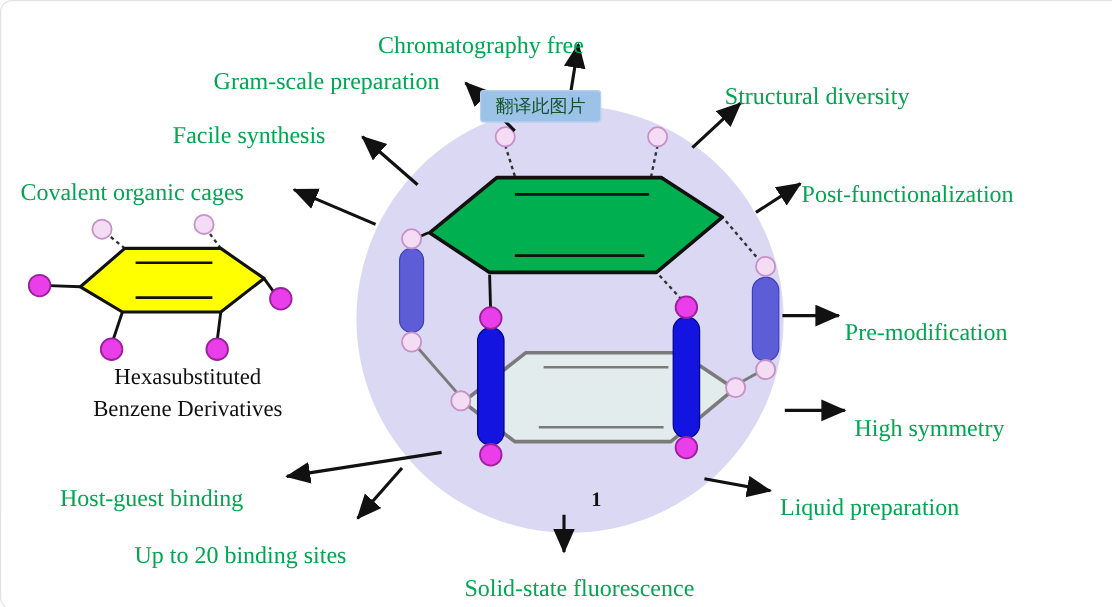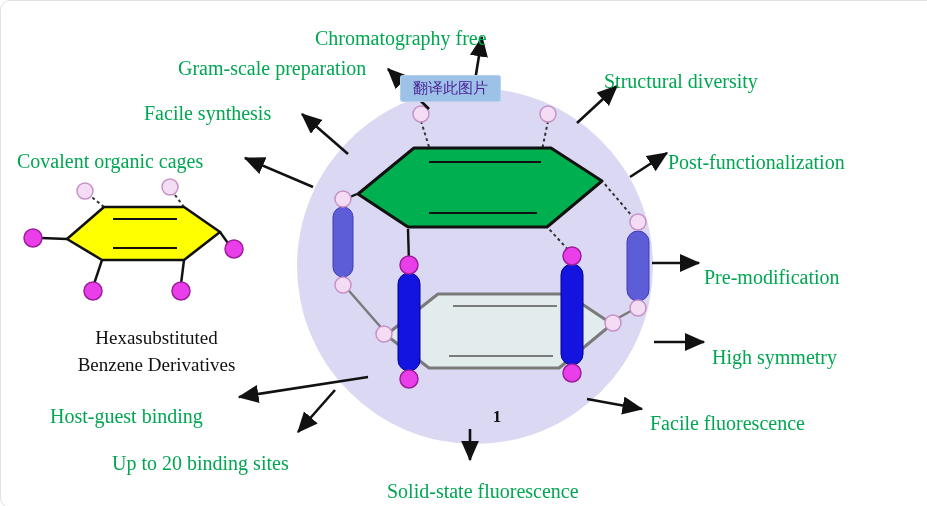--- a/index.html
+++ b/index.html
@@ -8,30 +8,30 @@
     border:1px solid #e2e2e2; border-radius:10px 0 0 10px;
     font-family:"Liberation Serif", serif;
   }
   #diagram-svg { position:absolute; left:0; top:0; }
 
   .glabel {
     position:absolute; font:20px "Liberation Serif", serif;
     color:var(--label-green,#00A651); white-space:nowrap;margin-top:16px;
   }
   .caption {
-    position:absolute; left:38px; top:323px; width:235px; text-align:center;
+    position:absolute; left:38px; top:300px; width:235px; text-align:center;
     font:19px "Liberation Serif", serif; color:#111; line-height:27px;
   }
   .num-label {
     position:absolute; left:484px; top:406px; width:24px; text-align:center;
     font:bold 17px "Liberation Serif", serif; color:#111;
   }
   .translate-chip {
     position:absolute; left:399px; top:74px;
-    background:var(--translate-chip,#9CC2E8); color:#4c1d95;
+    background:var(--translate-chip,#9CC2E8); color:#14532d;
     font:15px "Liberation Sans", sans-serif; padding:4px 13px; border-radius:3px;
     cursor:pointer; box-shadow:0 0 0 1px rgba(255,255,255,.25) inset;
   }
 
   .bond        { stroke:#111; stroke-width:2.4; }
   .bond-gray   { stroke:#7a7a7a; stroke-width:2.4; }
   .bond-dashed { stroke:#333; stroke-width:2; stroke-dasharray:3 3; }
   .inner-line      { stroke:#111; stroke-width:2.2; }
   .inner-line-gray { stroke:#7a7a7a; stroke-width:2; }
   .hex-green  { fill:var(--hexagon-top-green,#00B050);  stroke:#111;    stroke-width:3;   stroke-linejoin:round; }
@@ -128,21 +128,21 @@
   </svg>
 
   <div class="glabel" style="left:314px;top:10px">Chromatography free</div>
   <div class="glabel" style="left:177px;top:40px">Gram-scale preparation</div>
   <div class="glabel" style="left:143px;top:85px">Facile synthesis</div>
   <div class="glabel" style="left:16px;top:133px">Covalent organic cages</div>
   <div class="glabel" style="left:603px;top:53px">Structural diversity</div>
   <div class="glabel" style="left:667px;top:134px">Post-functionalization</div>
   <div class="glabel" style="left:703px;top:249px">Pre-modification</div>
   <div class="glabel" style="left:711px;top:329px">High symmetry</div>
-  <div class="glabel" style="left:649px;top:395px">Facile fluorescence</div>
+  <div class="glabel" style="left:649px;top:395px">Liquid preparation</div>
   <div class="glabel" style="left:386px;top:463px">Solid-state fluorescence</div>
   <div class="glabel" style="left:111px;top:435px">Up to 20 binding sites</div>
   <div class="glabel" style="left:49px;top:388px">Host-guest binding</div>
 
   <div class="caption">
     <div>Hexasubstituted</div>
     <div>Benzene Derivatives</div>
   </div>
 
   <div class="num-label">1</div>

